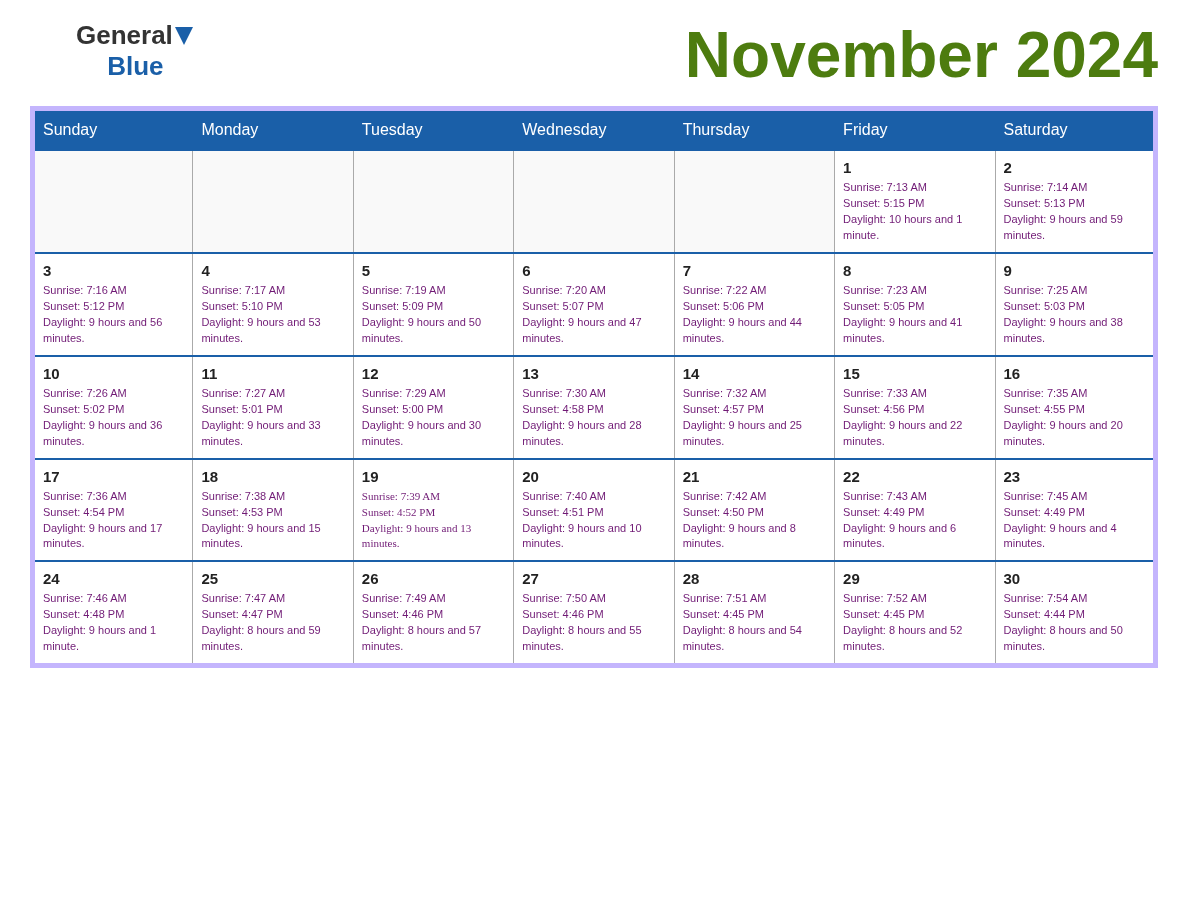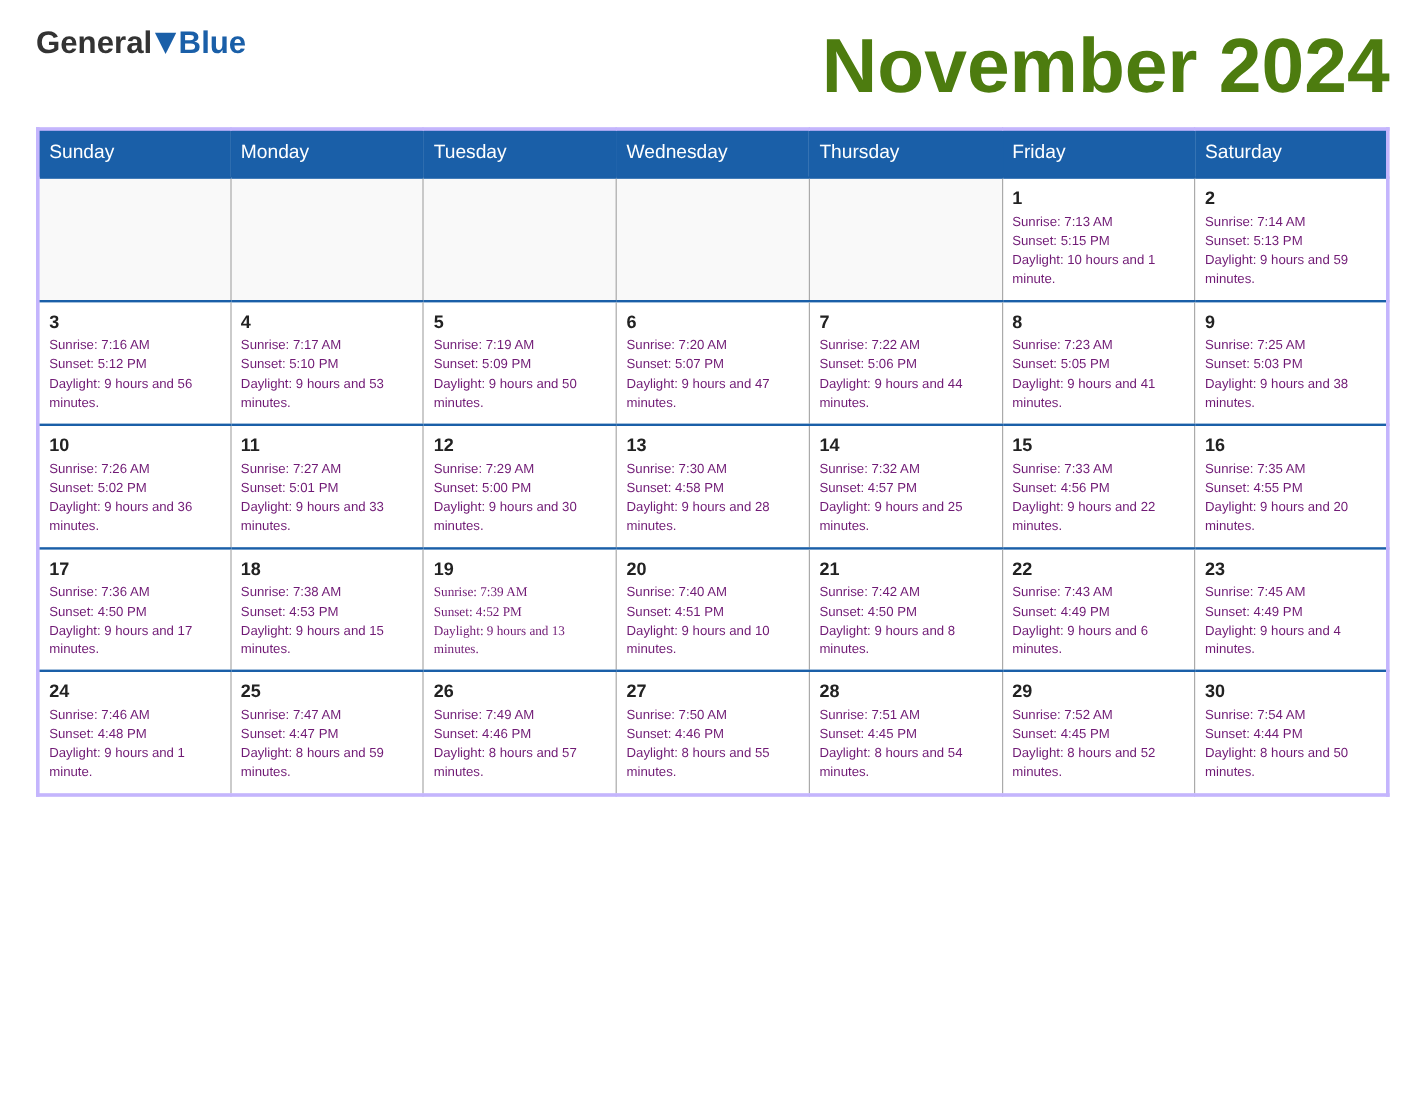--- a/index.html
+++ b/index.html
@@ -11,41 +11,42 @@
       min-height: 918px;
     }
     .header {
       display: flex;
       justify-content: space-between;
       align-items: flex-start;
       margin-bottom: 16px;
     }
     .logo {
       display: flex;
-      flex-direction: row;
+      flex-direction: column;
       align-items: center;
+      margin-left: 46px;
     }
     .title-block {
       text-align: right;
     }
     .month-title {
       font-size: 64px;
       font-weight: bold;
       color: #4d7c0f;
       line-height: 1.1;
     }
     .location-title {
       font-size: 22px;
       color: #333;
       margin-top: 4px;
     }
     .calendar-table {
       width: 100%;
       border-collapse: collapse;
-      border: 3px solid #c4b5fd;
+      border: 5px solid #c4b5fd;
       padding-left: 44px;
     }
     .calendar-table th {
       background-color: #1a5fa8;
       color: #fff;
       text-align: left;
       padding: 10px 8px;
       font-size: 16px;
       font-weight: normal;
       border: 1px solid #1a5fa8;
@@ -240,21 +241,21 @@
           <span class="day-num">16</span>
           <div class="day-info" style="white-space: pre-line;">Sunrise: 7:35 AM
 Sunset: 4:55 PM
 Daylight: 9 hours and 20 minutes.</div>
         </td>
       </tr>
       <tr class="week-row">
         <td>
           <span class="day-num">17</span>
           <div class="day-info" style="white-space: pre-line;">Sunrise: 7:36 AM
-Sunset: 4:50 PM
+Sunset: 4:54 PM
 Daylight: 9 hours and 17 minutes.</div>
         </td>
         <td>
           <span class="day-num">18</span>
           <div class="day-info" style="white-space: pre-line;">Sunrise: 7:38 AM
 Sunset: 4:53 PM
 Daylight: 9 hours and 15 minutes.</div>
         </td>
         <td>
           <span class="day-num">19</span>

